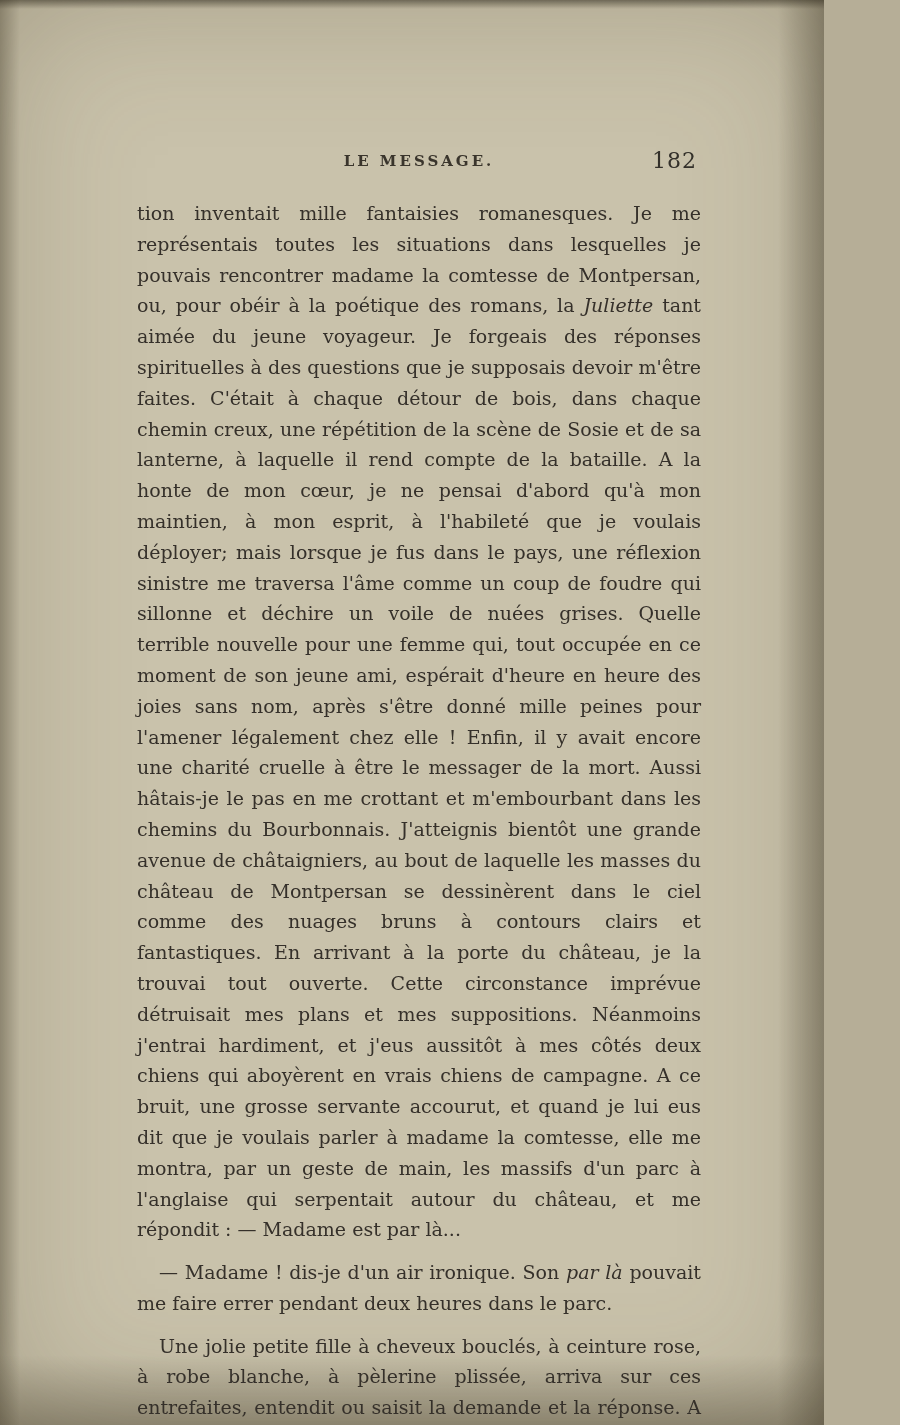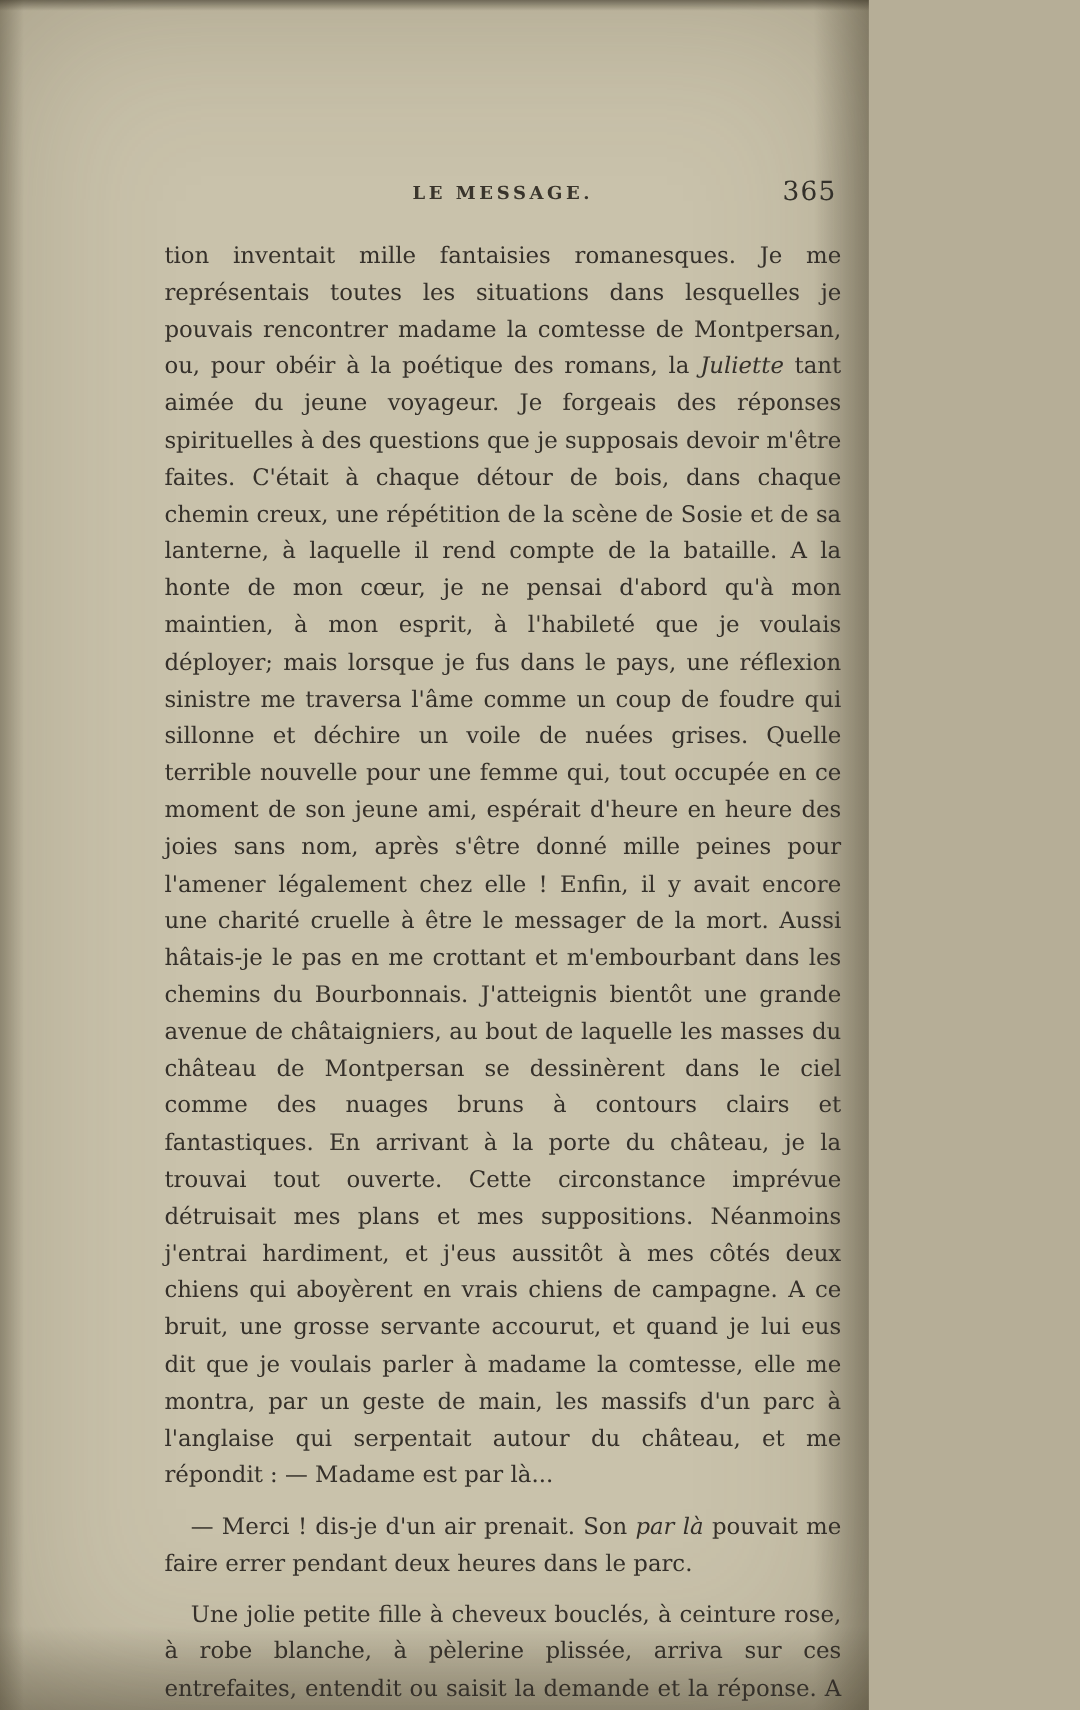--- a/index.html
+++ b/index.html
@@ -7,21 +7,21 @@
     --ink:#35302a;
   }
   html,body{margin:0;padding:0;}
   body{
     width:900px;height:1425px;
     font-family:"DejaVu Serif", serif;
     background:#b6ae97;
   }
   .scan{
     position:relative;
-    width:724px;height:1425px;
+    width:824px;height:1425px;
     background:
       linear-gradient(180deg, rgba(45,40,28,.55), rgba(45,40,28,0) 9px),
       linear-gradient(90deg, rgba(70,63,45,.38), rgba(70,63,45,0) 20px),
       linear-gradient(270deg, rgba(70,63,45,.45), rgba(70,63,45,0) 46px),
       linear-gradient(0deg, rgba(70,63,45,.40), rgba(70,63,45,0) 70px),
       var(--paper);
     box-shadow: inset 0 0 140px rgba(90,80,55,.30);
     overflow:hidden;
   }
   .page-header{
@@ -64,20 +64,20 @@
   .text-block em{
     font-style:italic;
   }
 </style>
 </head>
 <body>
 
 <div class="scan">
   <div class="page-header">
     <span class="running-title">LE MESSAGE.</span>
-    <span class="page-number">365</span>
+    <span class="page-number">182</span>
   </div>
   <div class="text-block">
       <p><span>tion inventait mille fantaisies romanesques. Je me représentais toutes les situations dans lesquelles je pouvais rencontrer madame la comtesse de Montpersan, ou, pour obéir à la poétique des romans, la </span><em>Juliette</em><span> tant aimée du jeune voyageur. Je forgeais des réponses spirituelles à des questions que je supposais devoir m'être faites. C'était à chaque détour de bois, dans chaque chemin creux, une répétition de la scène de Sosie et de sa lanterne, à laquelle il rend compte de la bataille. A la honte de mon cœur, je ne pensai d'abord qu'à mon maintien, à mon esprit, à l'habileté que je voulais déployer; mais lorsque je fus dans le pays, une réflexion sinistre me traversa l'âme comme un coup de foudre qui sillonne et déchire un voile de nuées grises. Quelle terrible nouvelle pour une femme qui, tout occupée en ce moment de son jeune ami, espérait d'heure en heure des joies sans nom, après s'être donné mille peines pour l'amener légalement chez elle ! Enfin, il y avait encore une charité cruelle à être le messager de la mort. Aussi hâtais-je le pas en me crottant et m'embourbant dans les chemins du Bourbonnais. J'atteignis bientôt une grande avenue de châtaigniers, au bout de laquelle les masses du château de Montpersan se dessinèrent dans le ciel comme des nuages bruns à contours clairs et fantastiques. En arrivant à la porte du château, je la trouvai tout ouverte. Cette circonstance imprévue détruisait mes plans et mes suppositions. Néanmoins j'entrai hardiment, et j'eus aussitôt à mes côtés deux chiens qui aboyèrent en vrais chiens de campagne. A ce bruit, une grosse servante accourut, et quand je lui eus dit que je voulais parler à madame la comtesse, elle me montra, par un geste de main, les massifs d'un parc à l'anglaise qui serpentait autour du château, et me répondit : — Madame est par là...</span></p>
-      <p class="indent"><span>— Merci ! dis-je d'un air prenait. Son </span><em>par là</em><span> pouvait me faire errer pendant deux heures dans le parc.</span></p>
+      <p class="indent"><span>— Madame ! dis-je d'un air ironique. Son </span><em>par là</em><span> pouvait me faire errer pendant deux heures dans le parc.</span></p>
       <p class="indent"><span>Une jolie petite fille à cheveux bouclés, à ceinture rose, à robe blanche, à pèlerine plissée, arriva sur ces entrefaites, entendit ou saisit la demande et la réponse. A mon aspect, elle disparut en criant d'un petit accent fin : — Ma mère, voilà un monsieur qui veut vous parler. Et moi de suivre, à travers les détours des allées, les sauts et les bonds de la pèlerine blanche, qui, semblable à un feu follet, me montrait le chemin que prenait la petite fille.</span></p>
     </div>
 </div>
 
 </body></html>

